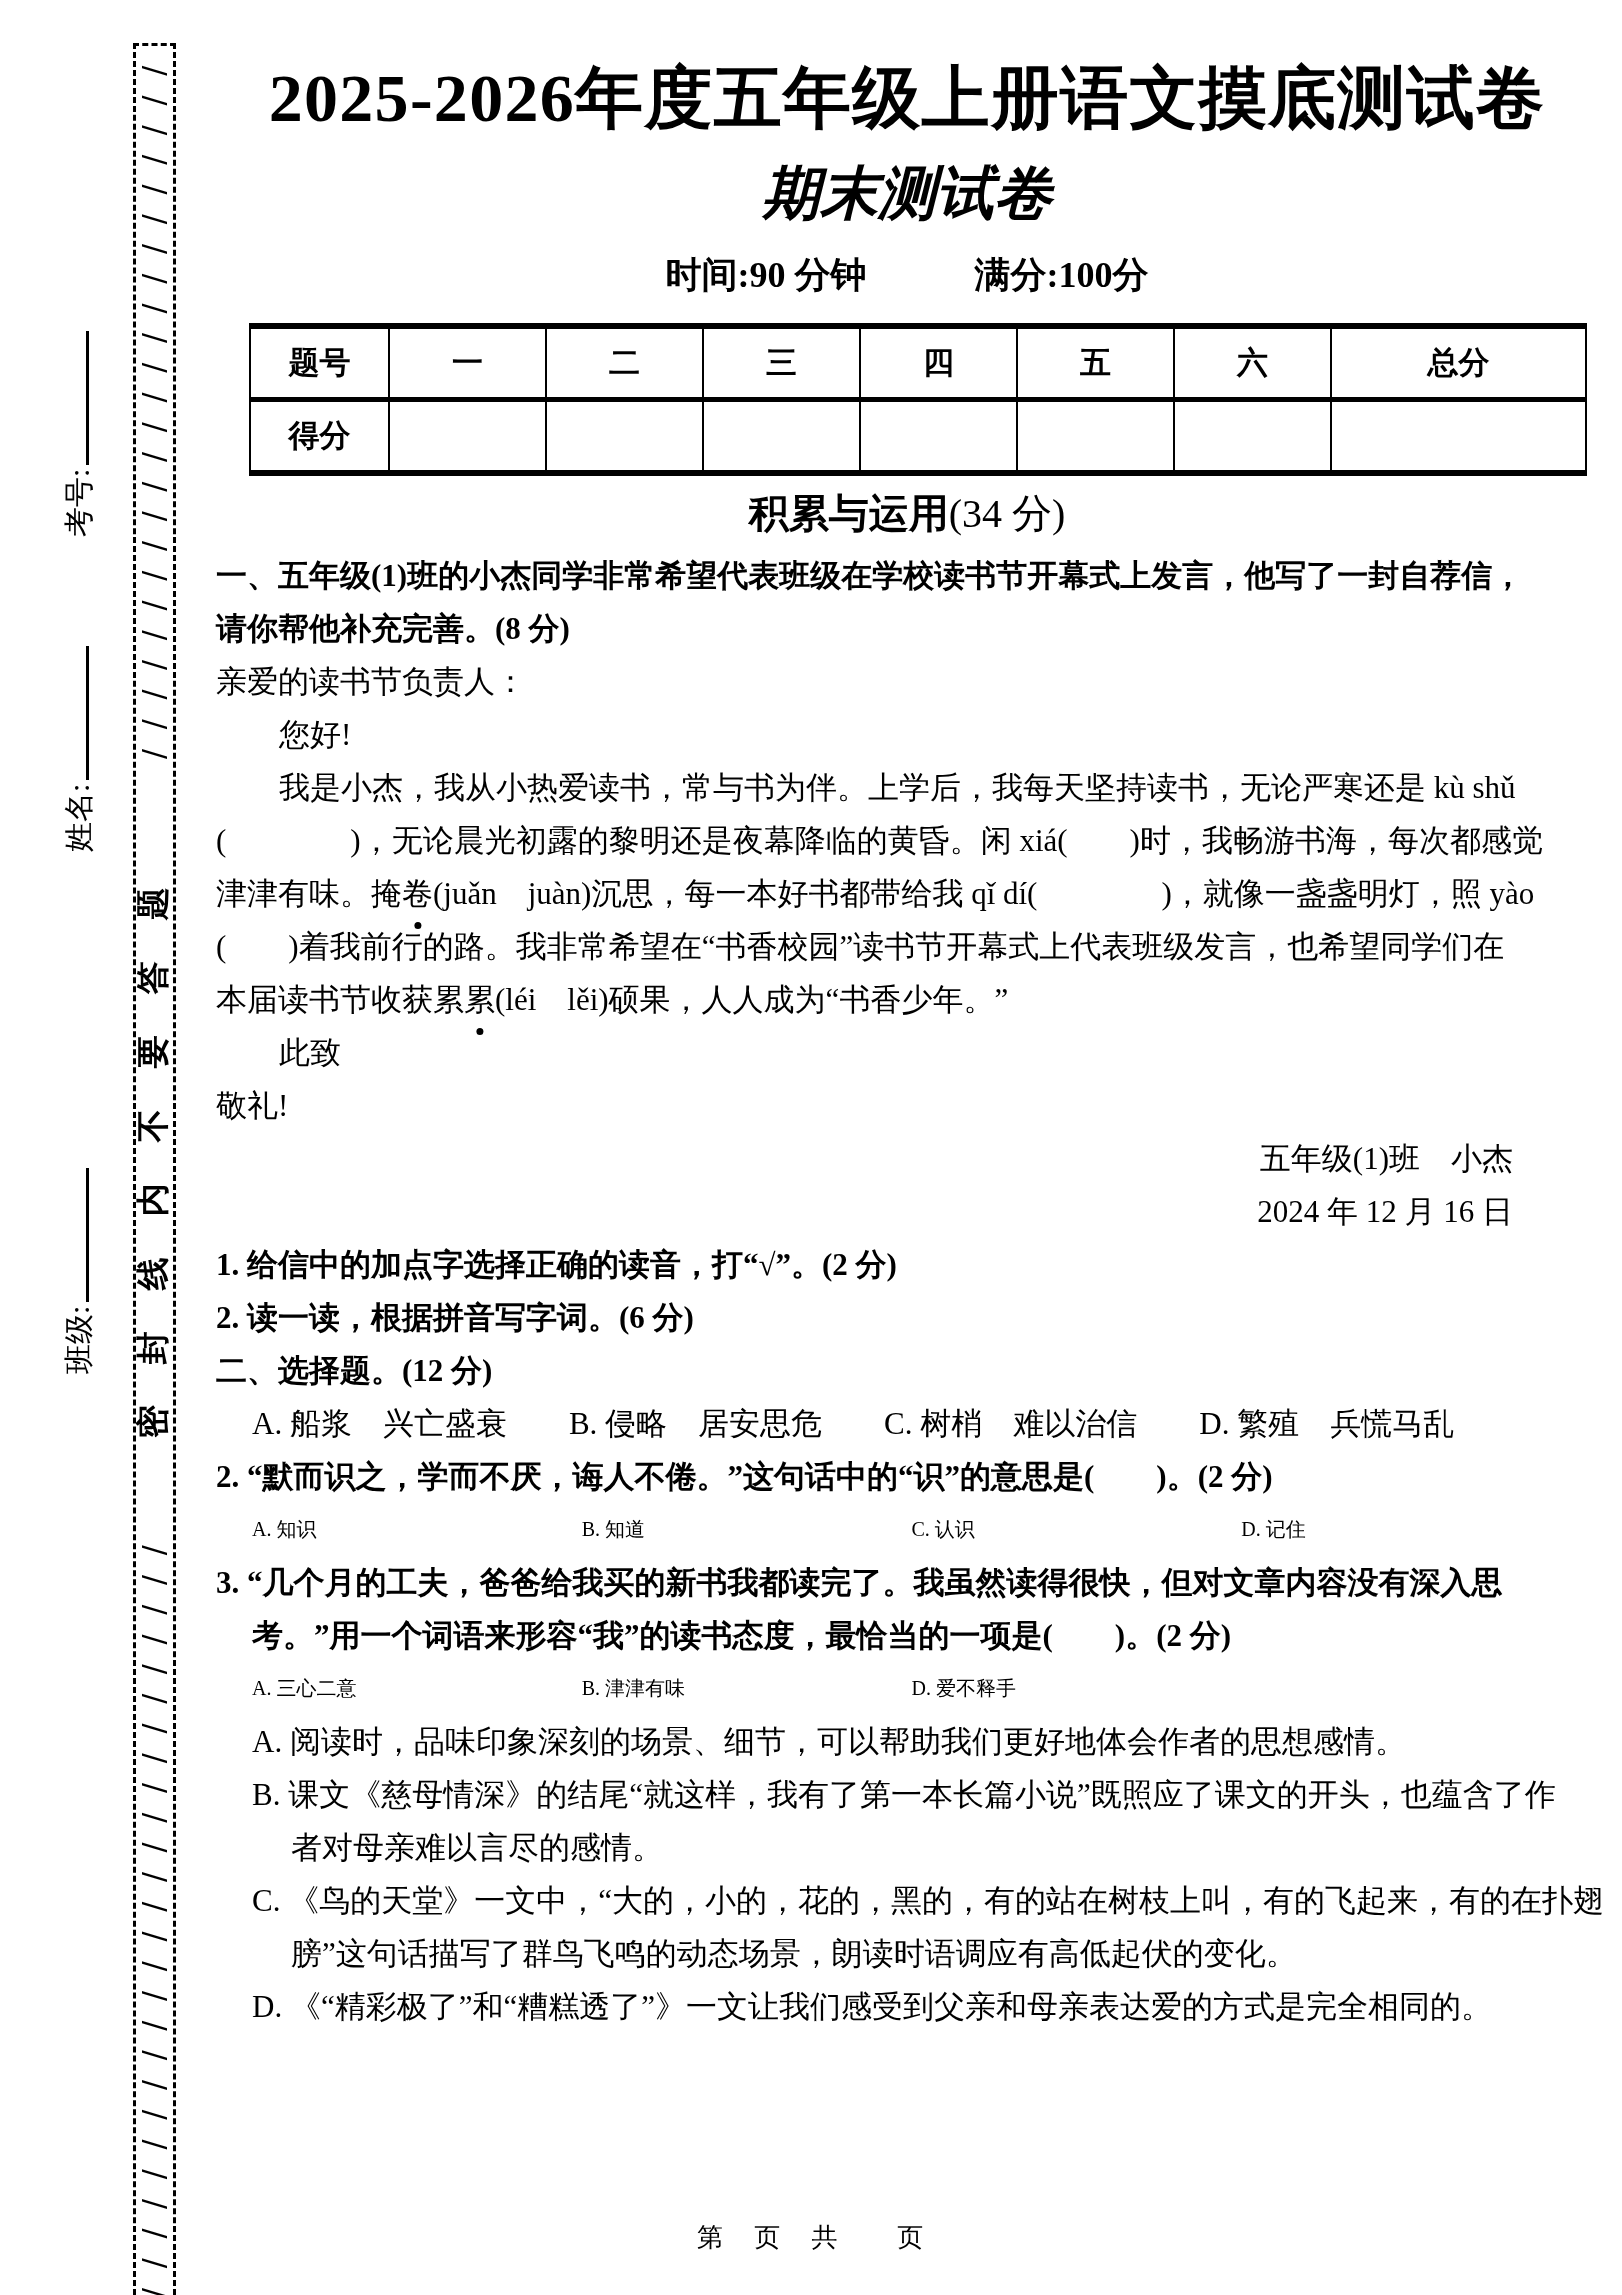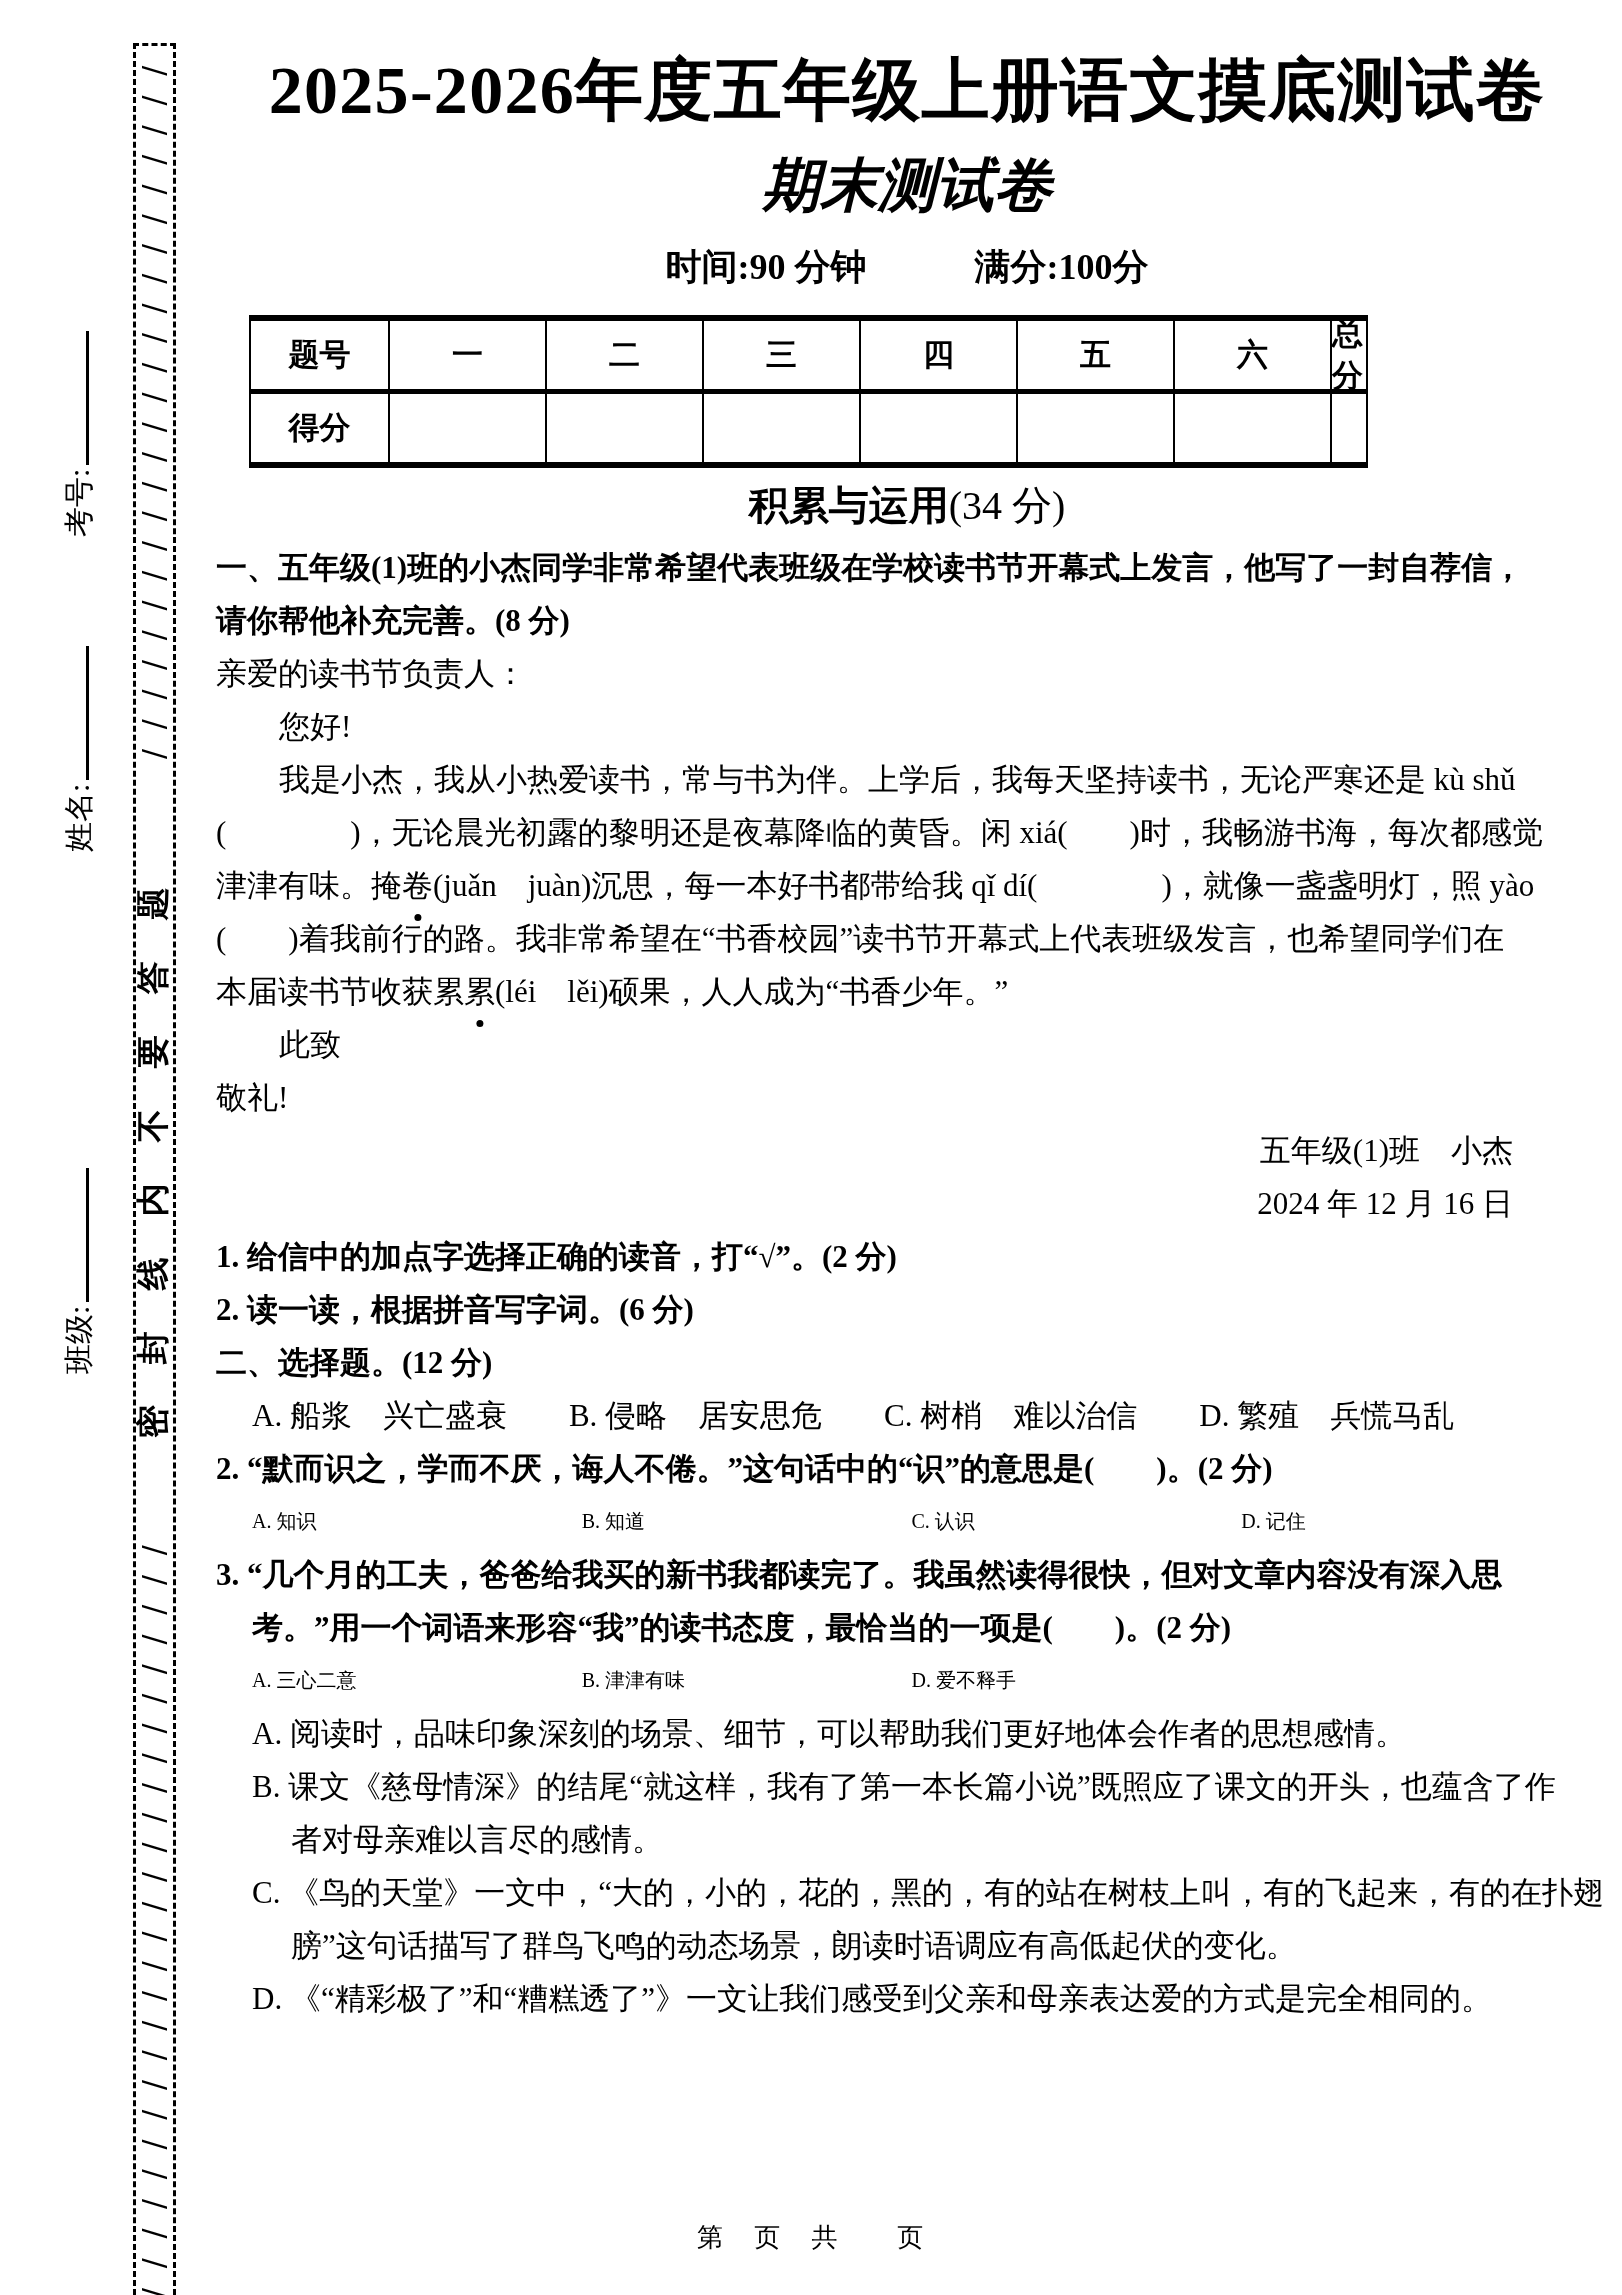--- a/index.html
+++ b/index.html
@@ -32,27 +32,27 @@
     transform:rotate(-90deg);
   }
   .side-label .blank{
     display:inline-block;width:134px;height:6.5px;border-bottom:3.3px solid #000;margin-left:3.9px;
   }
   .lbl-kaohao{left:-46px;top:393px;}
   .lbl-xingming{left:-46px;top:708px;}
   .lbl-banji{left:-46px;top:1230px;}
 
   
-  .content{position:absolute;left:216px;top:8px;width:1382px;}
+  .content{position:absolute;left:216px;top:16px;width:1382px;}
   .title1{margin:39px 0 0 0;font-size:68px;line-height:86px;font-weight:900;text-align:center;letter-spacing:1.3px;}
   .title2{margin:15.7px 0 0 0;font-size:58px;line-height:73px;font-weight:900;text-align:center;font-style:italic;}
   .meta{margin-top:26px;font-size:36px;line-height:38px;font-weight:bold;text-align:center;}
 
   .score-table{
-    margin:29px 14px 0 33px;width:1119px;box-sizing:border-box;
+    margin:29px 14px 0 33px;width:1338px;box-sizing:border-box;
     border-top:6.5px solid #000;border-bottom:6.5px solid #000;
     border-left:2.6px solid #000;border-right:2.6px solid #000;
   }
   .trow{display:grid;grid-template-columns:137px repeat(6,157px) 1fr;}
   .trow.hdr{border-bottom:5.9px solid #000;}
   .tcell{
     height:68px;border-left:2px solid #000;box-sizing:border-box;
     display:flex;align-items:center;justify-content:center;
     font-size:31px;font-weight:bold;
   }

